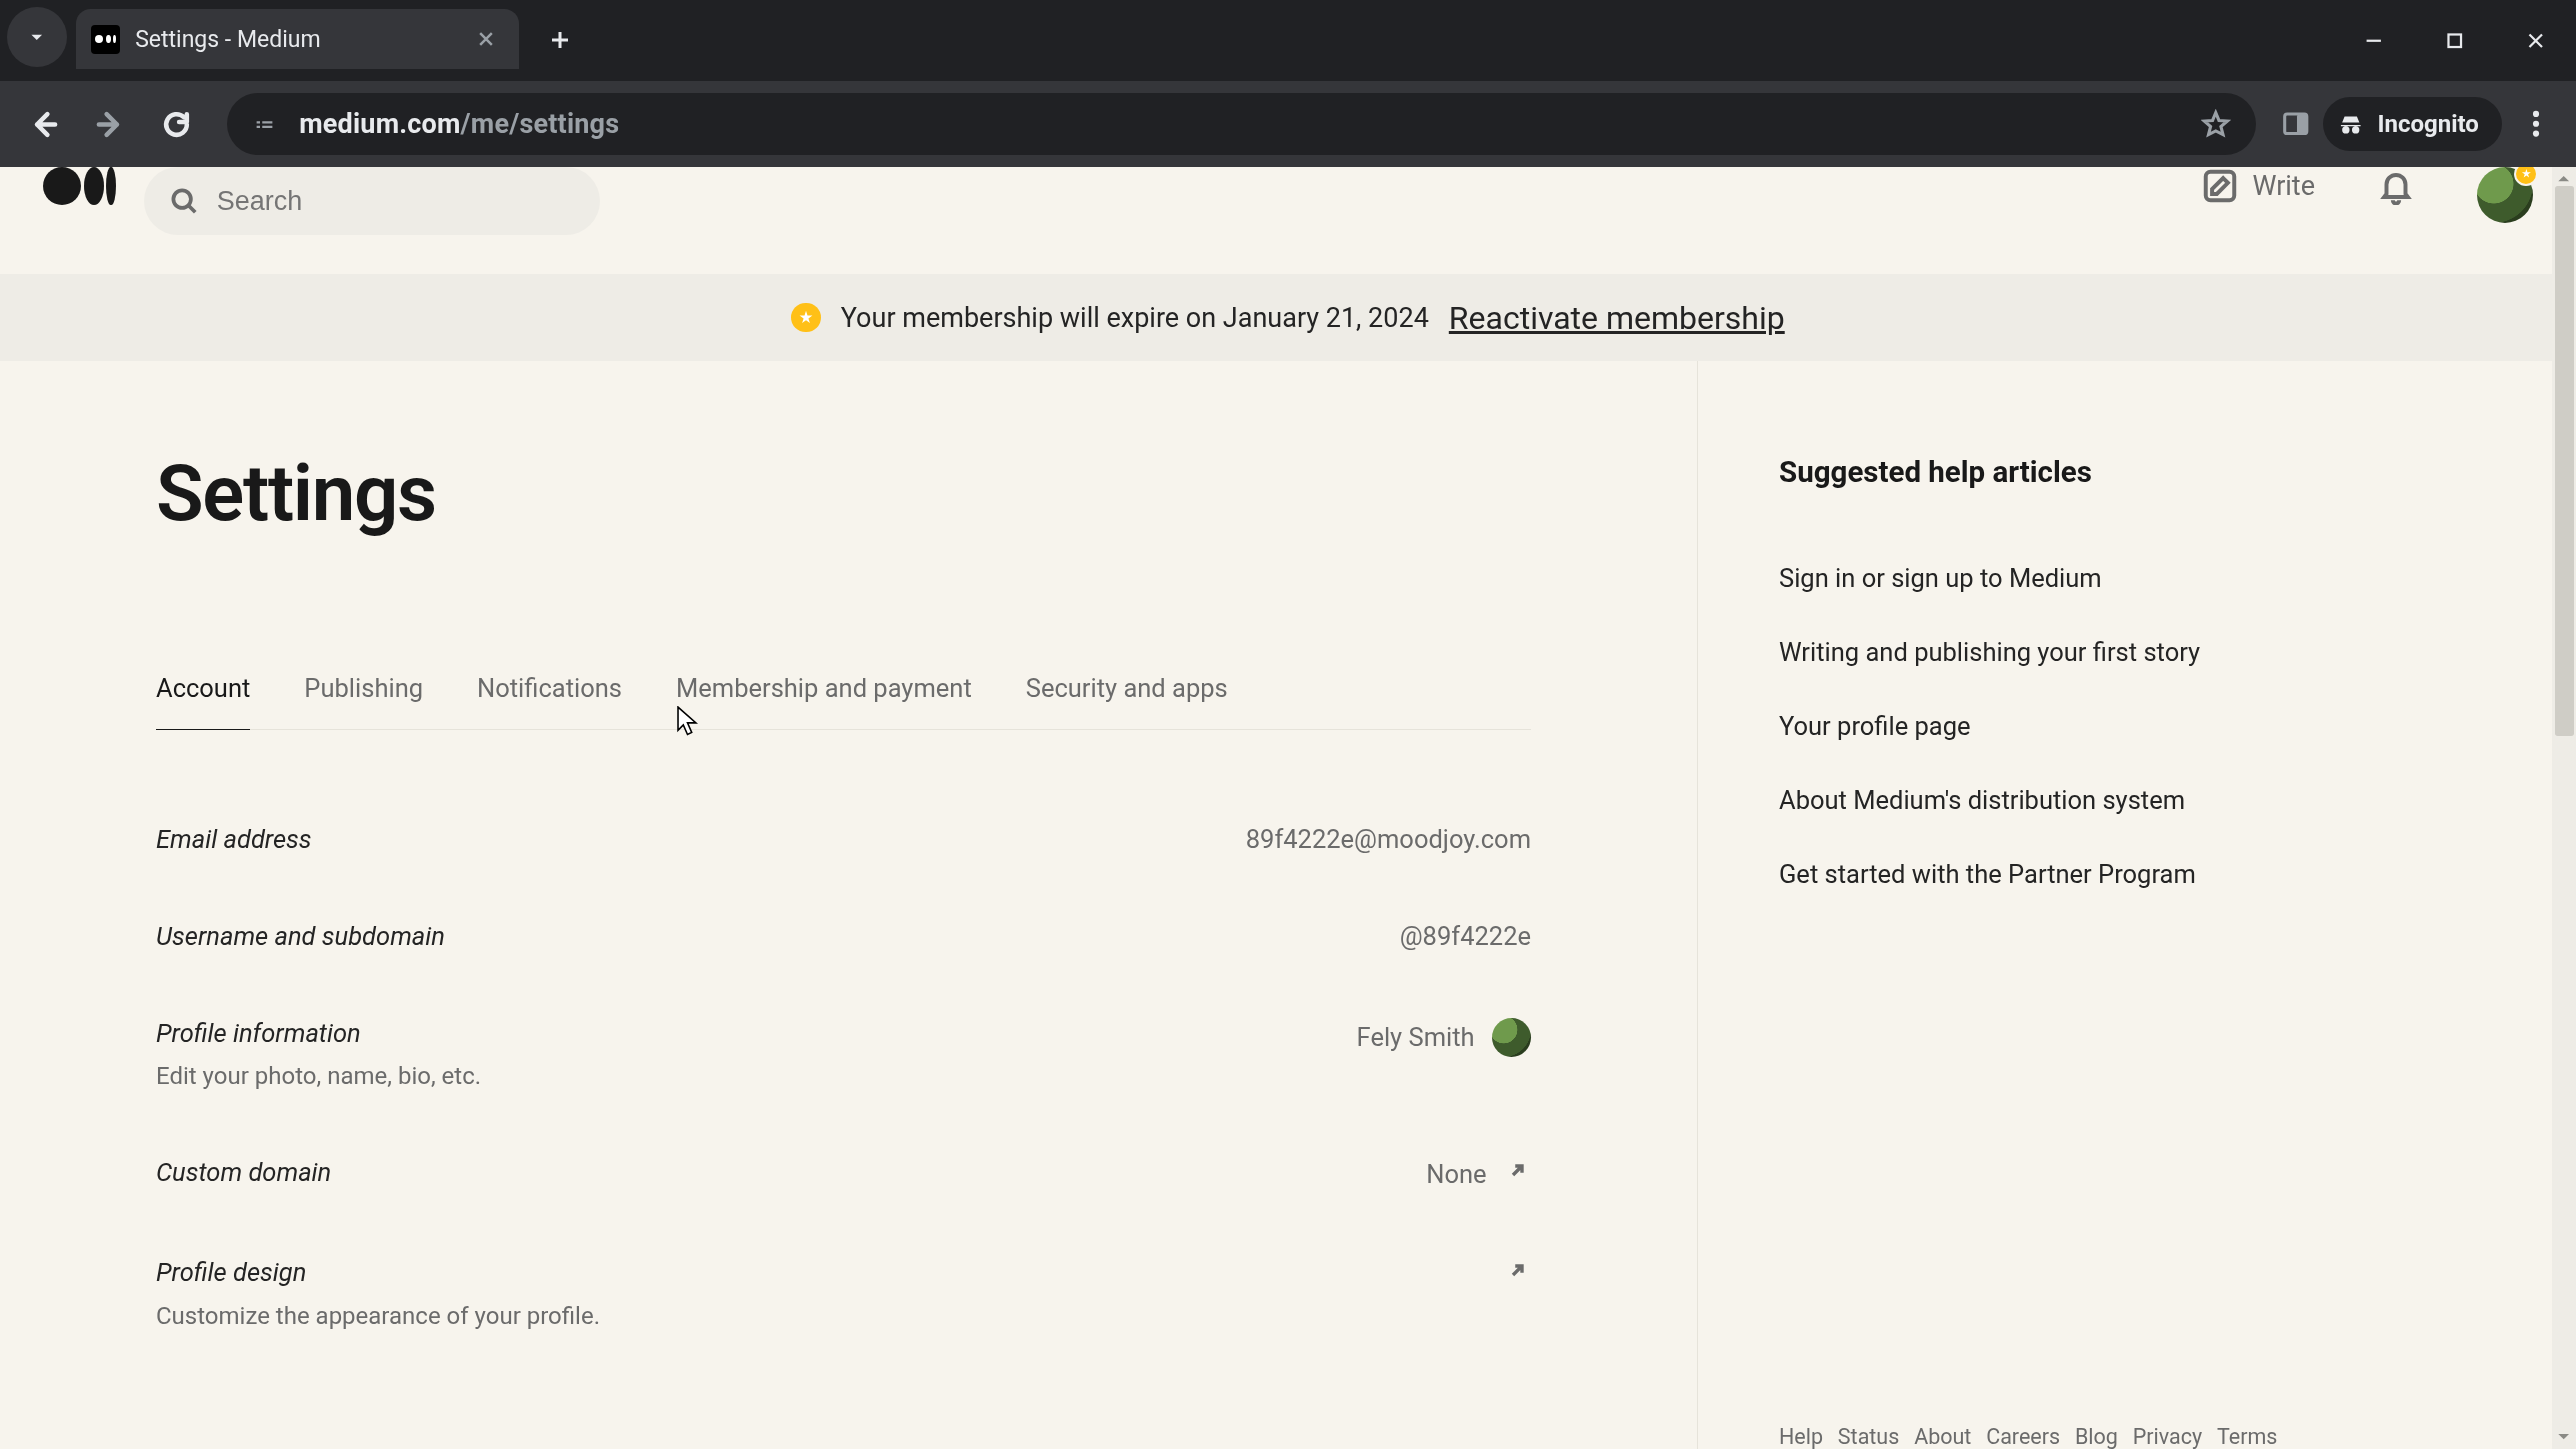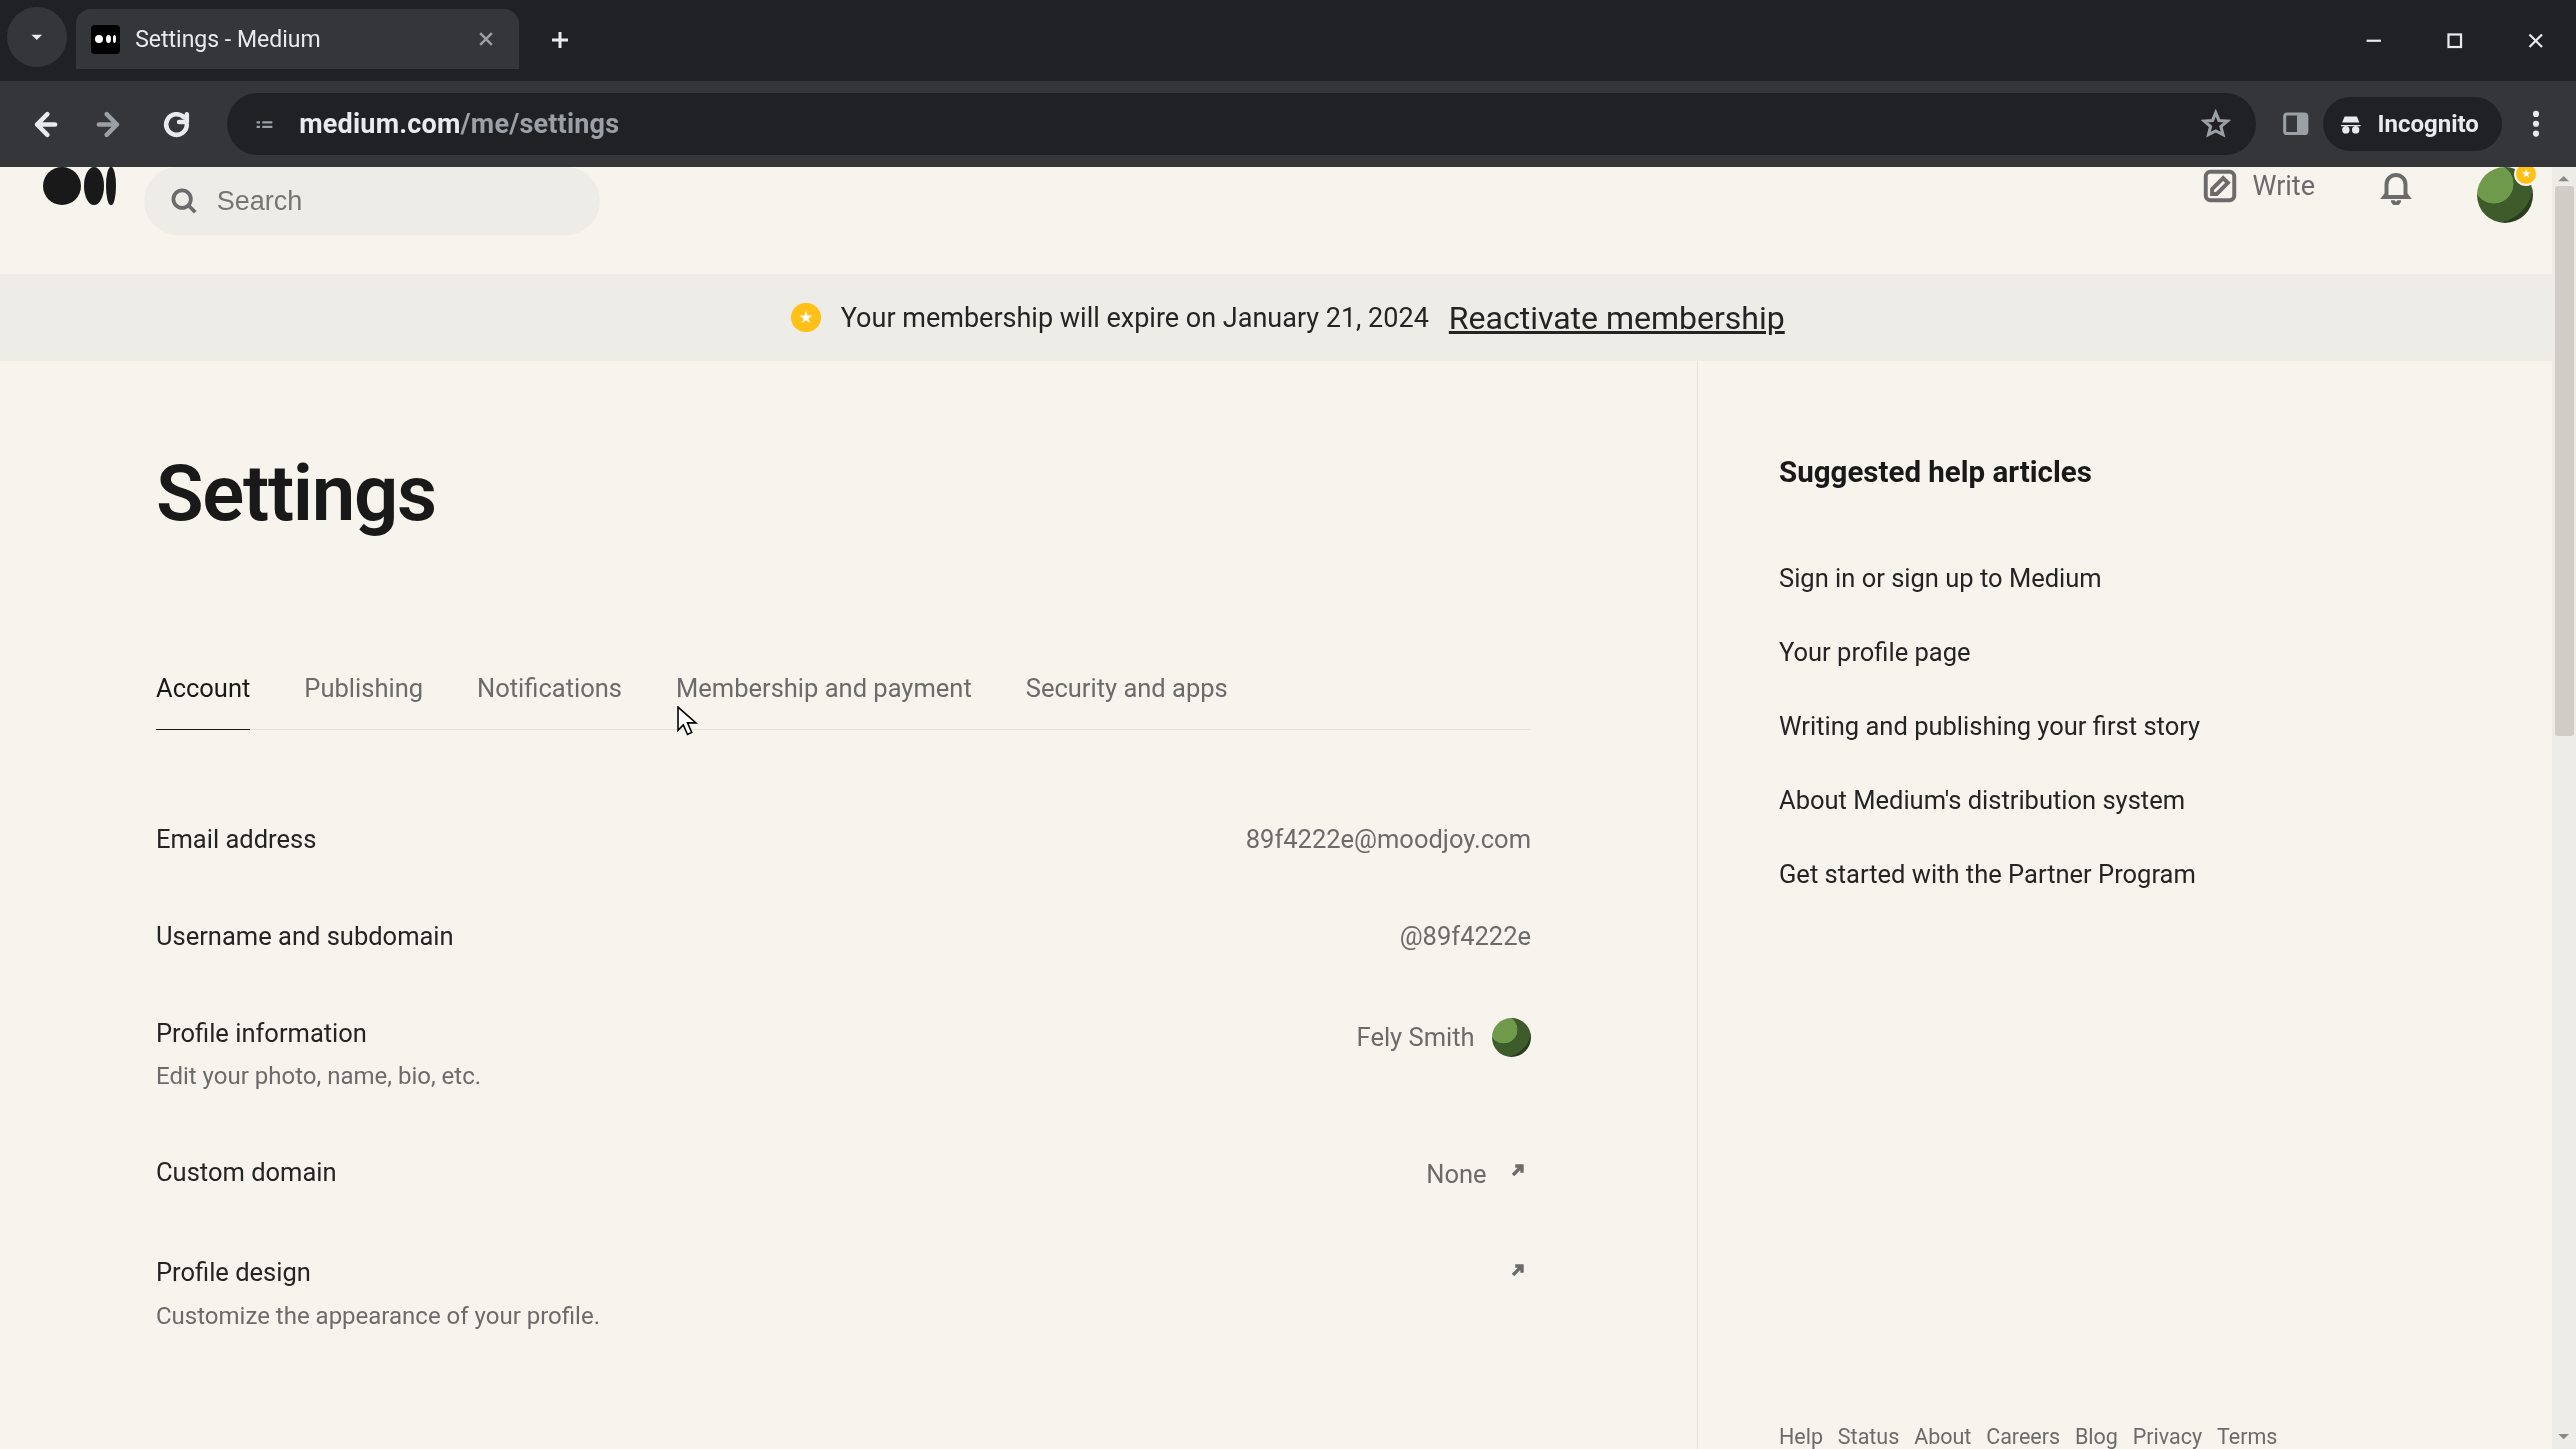--- a/index.html
+++ b/index.html
@@ -78,21 +78,21 @@
 
   .page-title { font-size:78px; font-weight:600; color:#191919; letter-spacing:-1.3px; }
 
   .tabs { display:flex; gap:54px; margin-top:134px; border-bottom:1.3px solid #e6e3da; width:1375px; }
   .tab-item { font-size:25.5px; color:#6b6b6b; padding: 0 0 25.5px 0; position:relative; }
   .tab-item.active { color:#191919; }
   .tab-item.active::after { content:""; position:absolute; left:0; right:0; bottom:-1.3px; height:1.3px; background:#191919; }
 
   .settings-list { margin-top: 94px; width:1375px; display:flex; flex-direction:column; gap: 67px; }
   .row { display:flex; align-items:flex-start; justify-content:space-between; }
-  .row .label { font-size:25.5px; color:#242424; }
+  .row .label { font-size:25.5px; color:#242424;font-style:italic; }
   .row .sub { font-size:24px; color:#6b6b6b; margin-top:14.8px; }
   .row .value { font-size:25.5px; color:#6b6b6b; display:flex; align-items:center; gap:17.4px; }
   .row .value .mini-avatar { width:39px; height:39px; border-radius:50%; background: radial-gradient(circle at 30% 30%, #6f9a4c 0 35%, #3e5b2c 36% 70%, #2a3d1e 71% 100%); }
   .ext-icon svg { width:27px; height:27px; stroke:#6b6b6b; stroke-width:3; fill:none; }
 
   .cursor { position:absolute; width:23px; height:29.5px; }
   .cursor svg { width:100%; height:100%; }
 
   .side-title { font-size:29.5px; font-weight:700; color:#191919; }
   .help-list { margin-top:74px; display:flex; flex-direction:column; gap:44px; }
@@ -308,22 +308,22 @@
                 </svg>
             </div>
           </div>
         </div>
       </div>
 
       <div class="side-col">
         <div class="side-title">Suggested help articles</div>
         <div class="help-list">
           <a>Sign in or sign up to Medium</a>
+          <a>Writing and publishing your first story</a>
           <a>Your profile page</a>
-          <a>Writing and publishing your first story</a>
           <a>About Medium's distribution system</a>
           <a>Get started with the Partner Program</a>
         </div>
         <div class="footer-links">
           <a>Help</a>
           <a>Status</a>
           <a>About</a>
           <a>Careers</a>
           <a>Blog</a>
           <a>Privacy</a>

